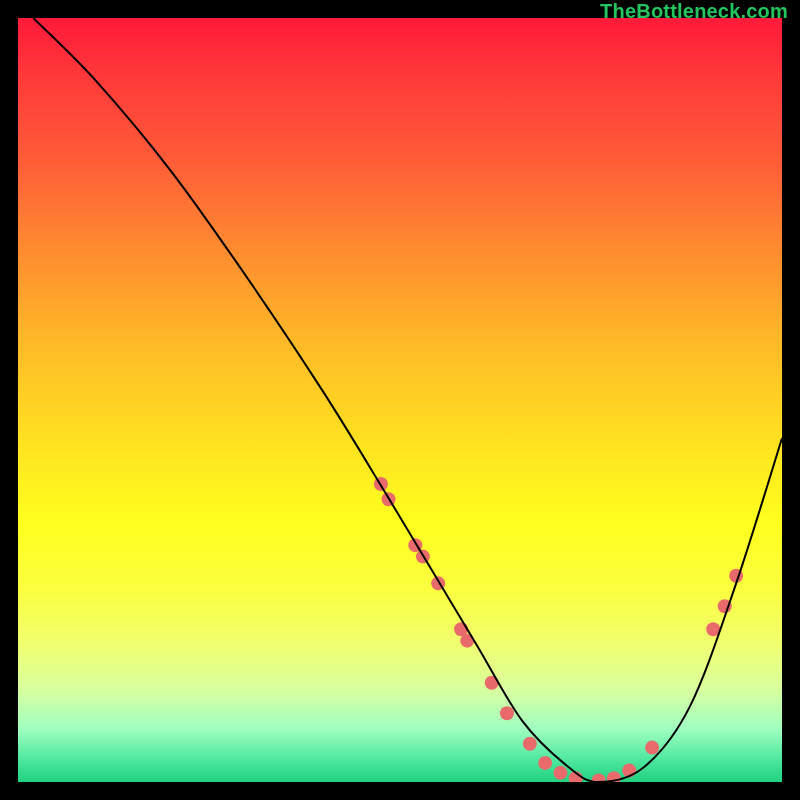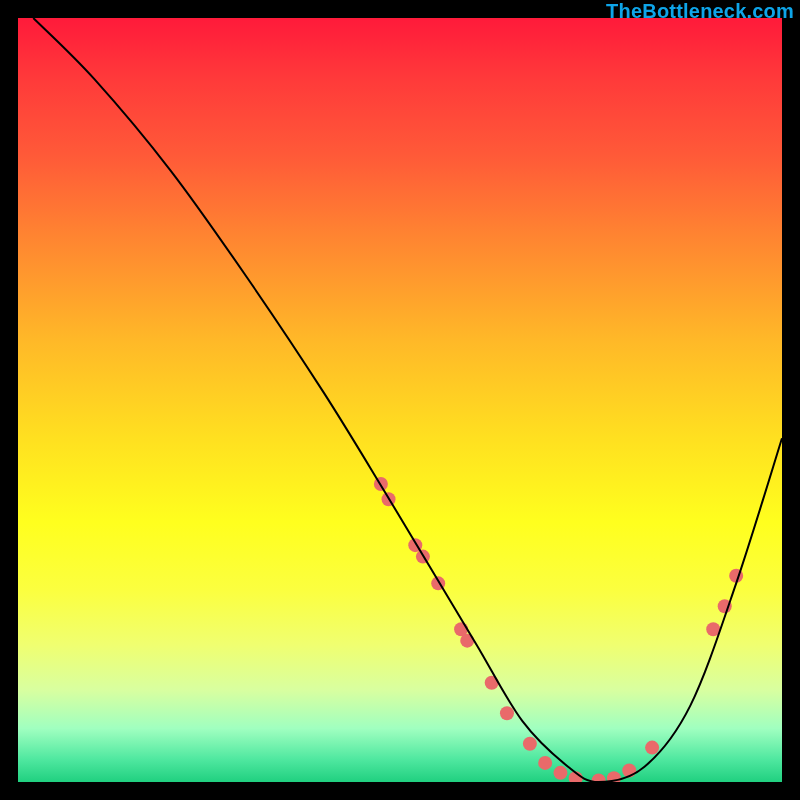--- a/index.html
+++ b/index.html
@@ -29,25 +29,25 @@
       #f0ff70 82%,
       #d8ffa0 88%,
       #a0ffc0 93%,
       #50e8a0 97%,
       #20d080 100%
     );
   }
   .watermark {
     position: absolute;
     top: 0px;
-    right: 6px;
+    right: 12px;
     font-family: Arial, Helvetica, sans-serif;
     font-size: 20px;
     font-weight: bold;
-    color: #0ea5e9;
+    color: #22c55e;
     letter-spacing: 0.2px;
   }
   svg.curve {
     position: absolute;
     left: 18px;
     top: 18px;
     width: 764px;
     height: 764px;
   }
 </style>

